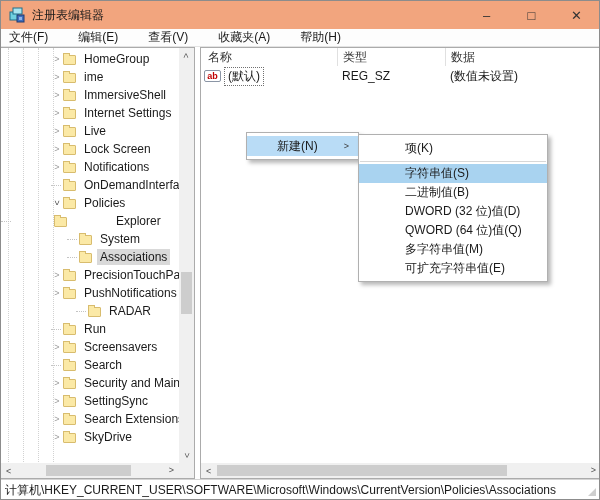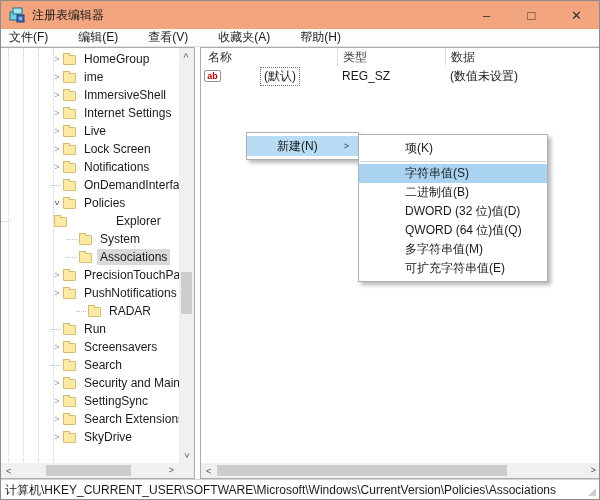--- a/index.html
+++ b/index.html
@@ -49,21 +49,21 @@
   
   .lhdr { display:flex; height:18px; align-items:center; color:#333; }
   .lhdr .c1 { width:136px; padding-left:7px; }
   .lhdr .c2 { width:108px; padding-left:5px; border-left:1px solid #e0e0e0; height:100%; display:flex; align-items:center; }
   .lhdr .c3 { flex:1; padding-left:5px; border-left:1px solid #e0e0e0; height:100%; display:flex; align-items:center; }
   .lrow { display:flex; height:20px; align-items:center; }
   .lrow .c1 { width:136px; padding-left:3px; display:flex; align-items:center; }
   .lrow .c2 { width:108px; padding-left:5px; }
   .lrow .c3 { flex:1; padding-left:5px; }
   .val-icon { width:17px; height:12px; border:1px solid #8b95a5; border-radius:2px; background:#fff; color:#c00000; font-weight:bold; font-size:9px; line-height:10px; text-align:center; margin-right:3px; flex:none; }
-  .focus { border:1px dotted #707070; padding:0 3px;margin-left:36px; }
+  .focus { border:1px dotted #707070; padding:0 3px; }
 
   
   .statusbar { position:absolute; left:0; top:478px; width:100%; height:22px; background:#fff; border-top:1px solid #d4d4d4; display:flex; align-items:center; padding-left:4px; }
   .grip { position:absolute; right:3px; bottom:3px; width:8px; height:8px;
           background:linear-gradient(135deg, transparent 50%, #b9b9b9 50%);
           clip-path:polygon(100% 0,100% 100%,0 100%); opacity:.7; }
 
   
   .menu-pop { position:absolute; background:#fff; border:1px solid #b0b0b0; box-shadow:3px 3px 4px rgba(0,0,0,.28); z-index:10; padding:3px 0; }
   .ctx { left:245px; top:131px; width:113px; }

